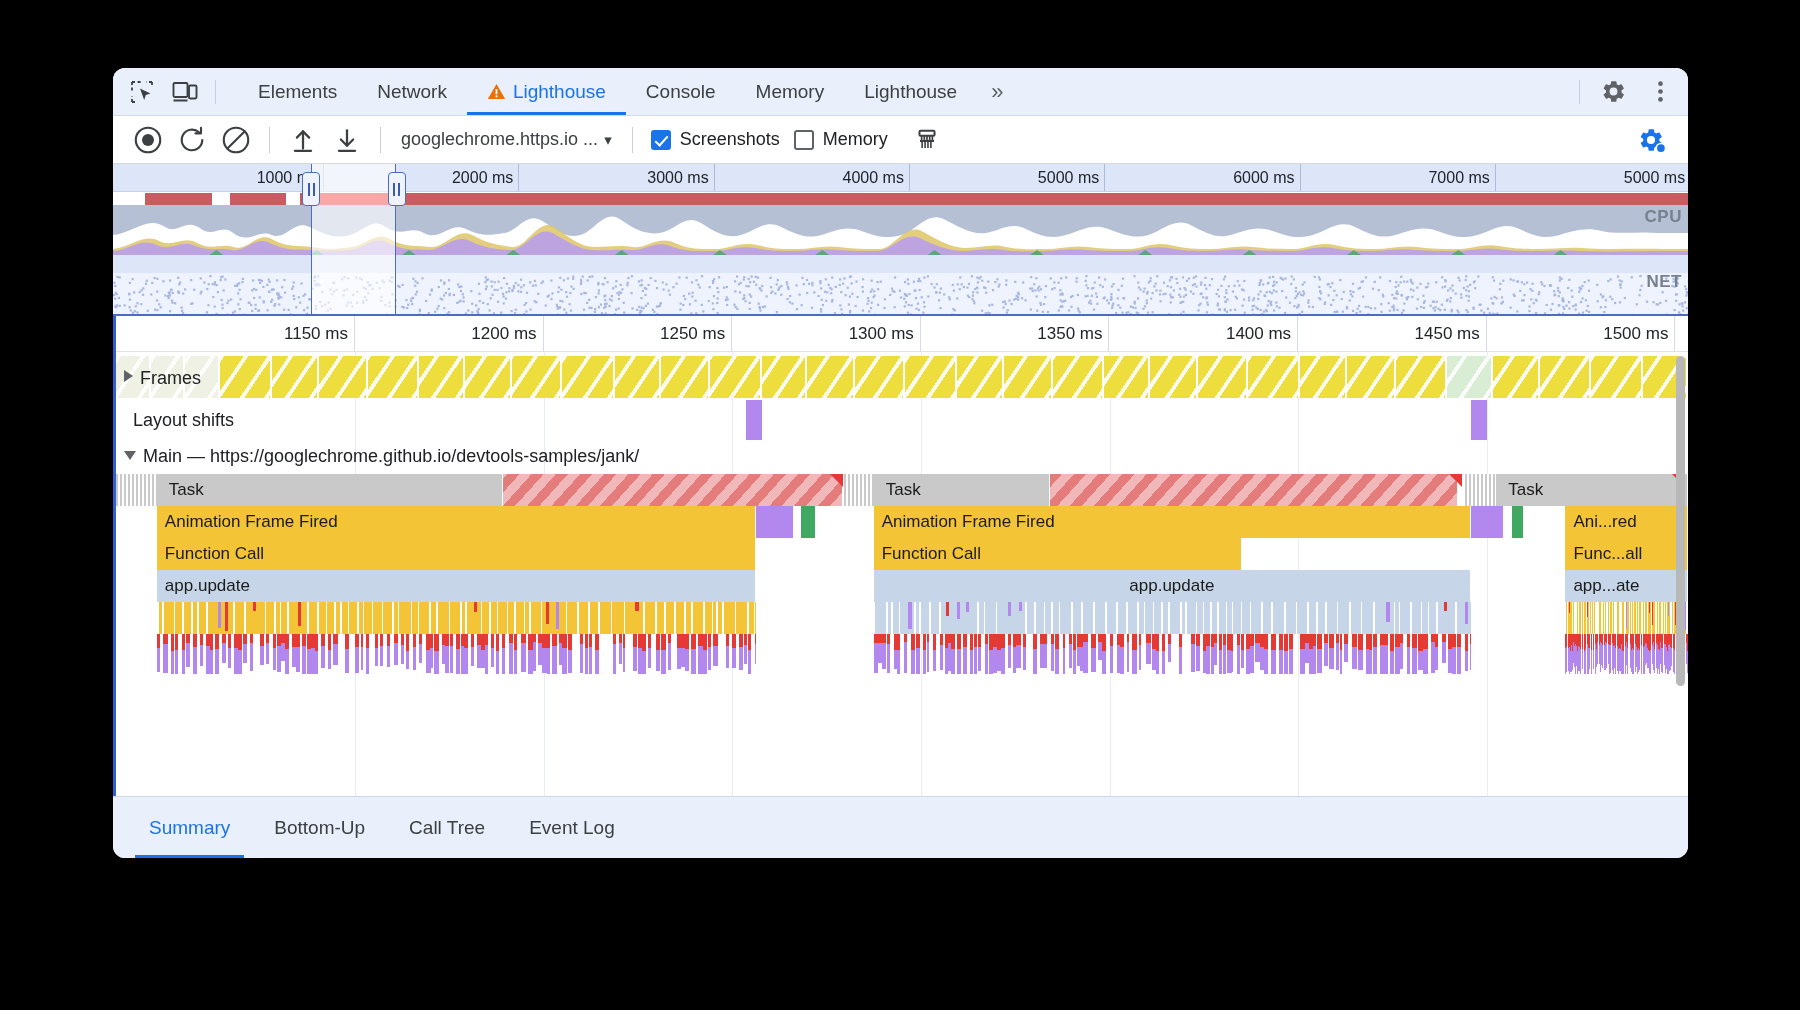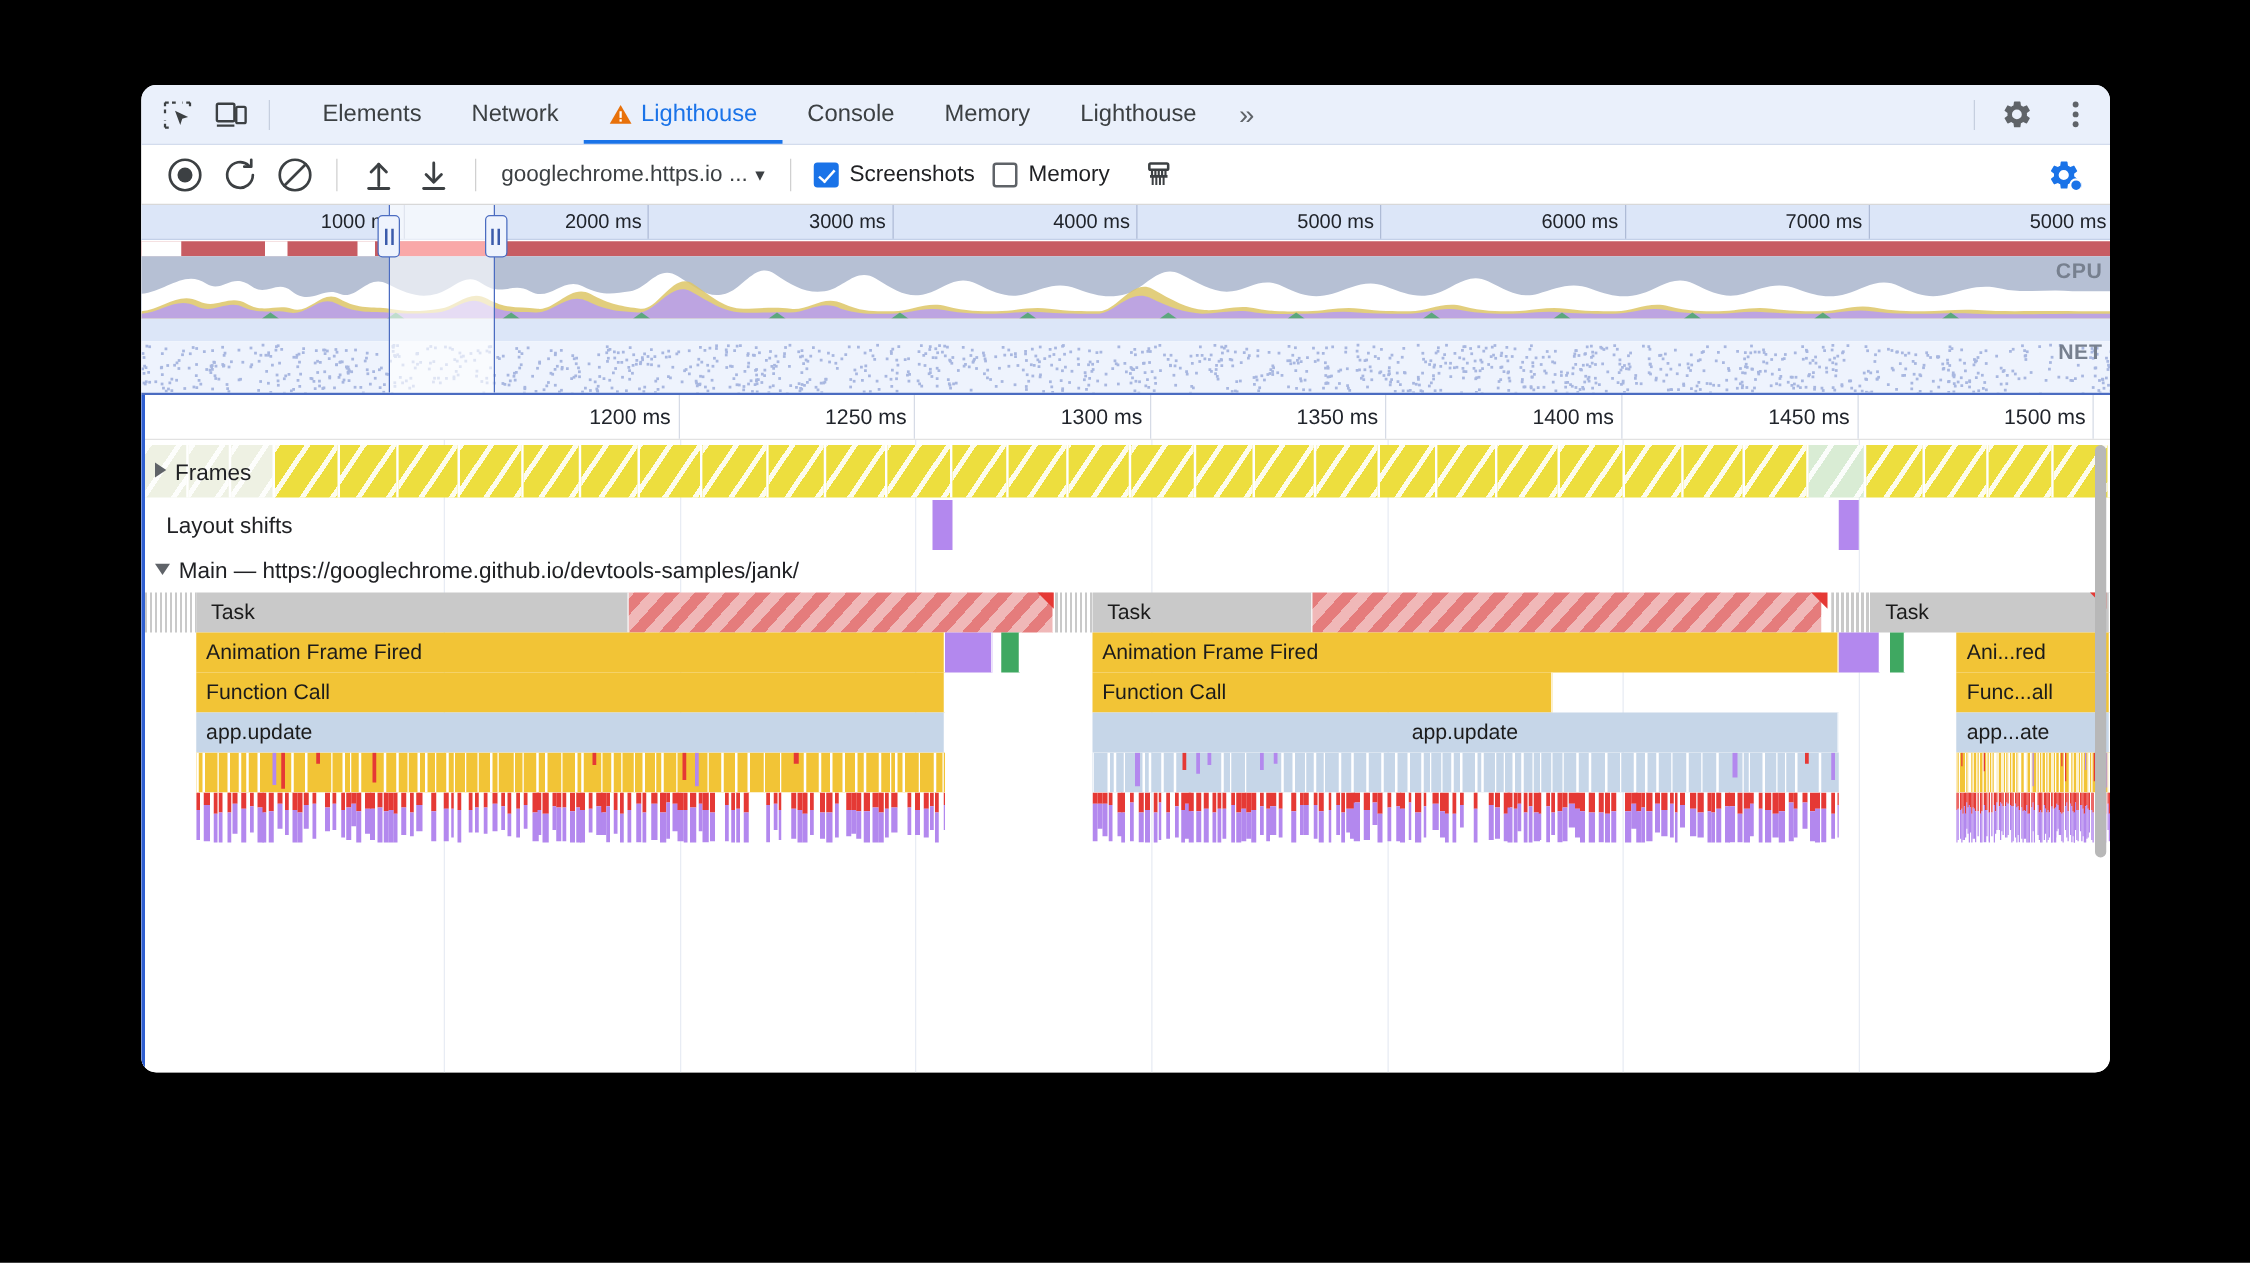--- a/index.html
+++ b/index.html
@@ -1938,20 +1938,21 @@
       </div>
     <div class="handle" id="hR" style="left: calc(18% - 9px);">
         <i></i>
         <i></i>
       </div>
   </div>
 
   <div class="flame">
 
     <div class="fl-ruler">
+      <div class="fl-tick" style="left:0;width:15.2%">1150 ms</div>
       <div class="fl-tick" style="left:15.2%;width:12.0%">1200 ms</div>
       <div class="fl-tick" style="left:27.2%;width:12.0%">1250 ms</div>
       <div class="fl-tick" style="left:39.2%;width:12.0%">1300 ms</div>
       <div class="fl-tick" style="left:51.2%;width:12.0%">1350 ms</div>
       <div class="fl-tick" style="left:63.2%;width:12.0%">1400 ms</div>
       <div class="fl-tick" style="left:75.2%;width:12.0%">1450 ms</div>
       <div class="fl-tick" style="left:87.2%;width:12.0%">1500 ms</div>
     </div>
 
     <div class="fl-grid" style="left:15.2%"></div>
@@ -2885,14 +2886,28 @@
           <span style="position:absolute;left:98.57%;top:0;width:0.47%;height:9px;background:#e53935"></span>
           <span style="position:absolute;left:98.57%;top:9px;width:0.47%;height:21px;background:#b388ee"></span>
           <span style="position:absolute;left:99.23%;top:0;width:0.80%;height:17px;background:#e53935"></span>
           <span style="position:absolute;left:99.23%;top:17px;width:0.80%;height:22px;background:#b388ee"></span>
         </div>
       </div>
 
     <div class="fl-scroll"></div>
   </div>
 
+  <div class="bottombar">
+    <div class="btab active">
+      <span>Summary</span>
+    </div>
+    <div class="btab">
+      <span>Bottom-Up</span>
+    </div>
+    <div class="btab">
+      <span>Call Tree</span>
+    </div>
+    <div class="btab">
+      <span>Event Log</span>
+    </div>
+  </div>
 
 </div>
 
 </body></html>

